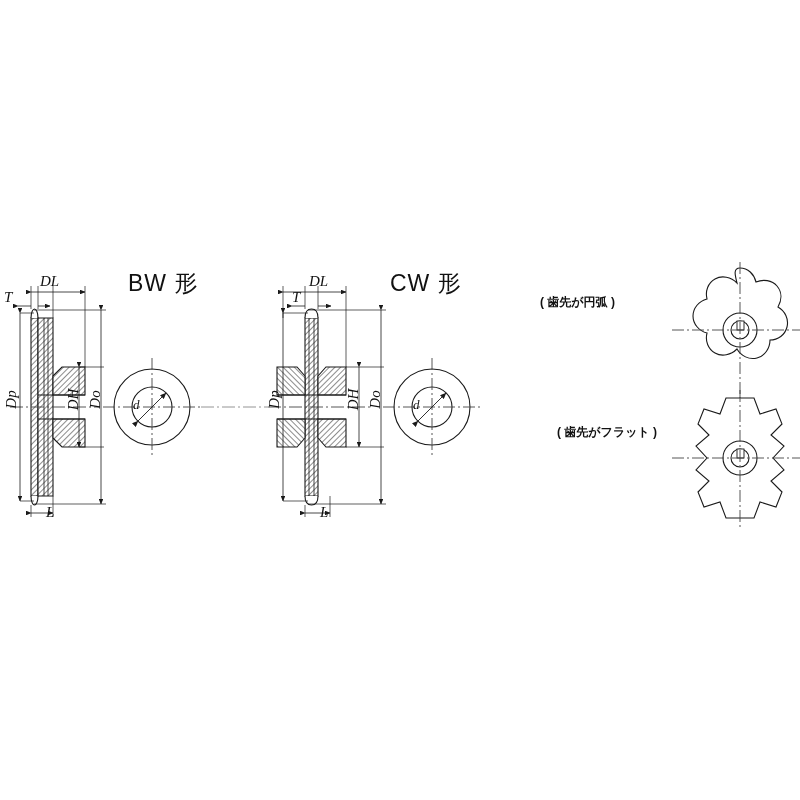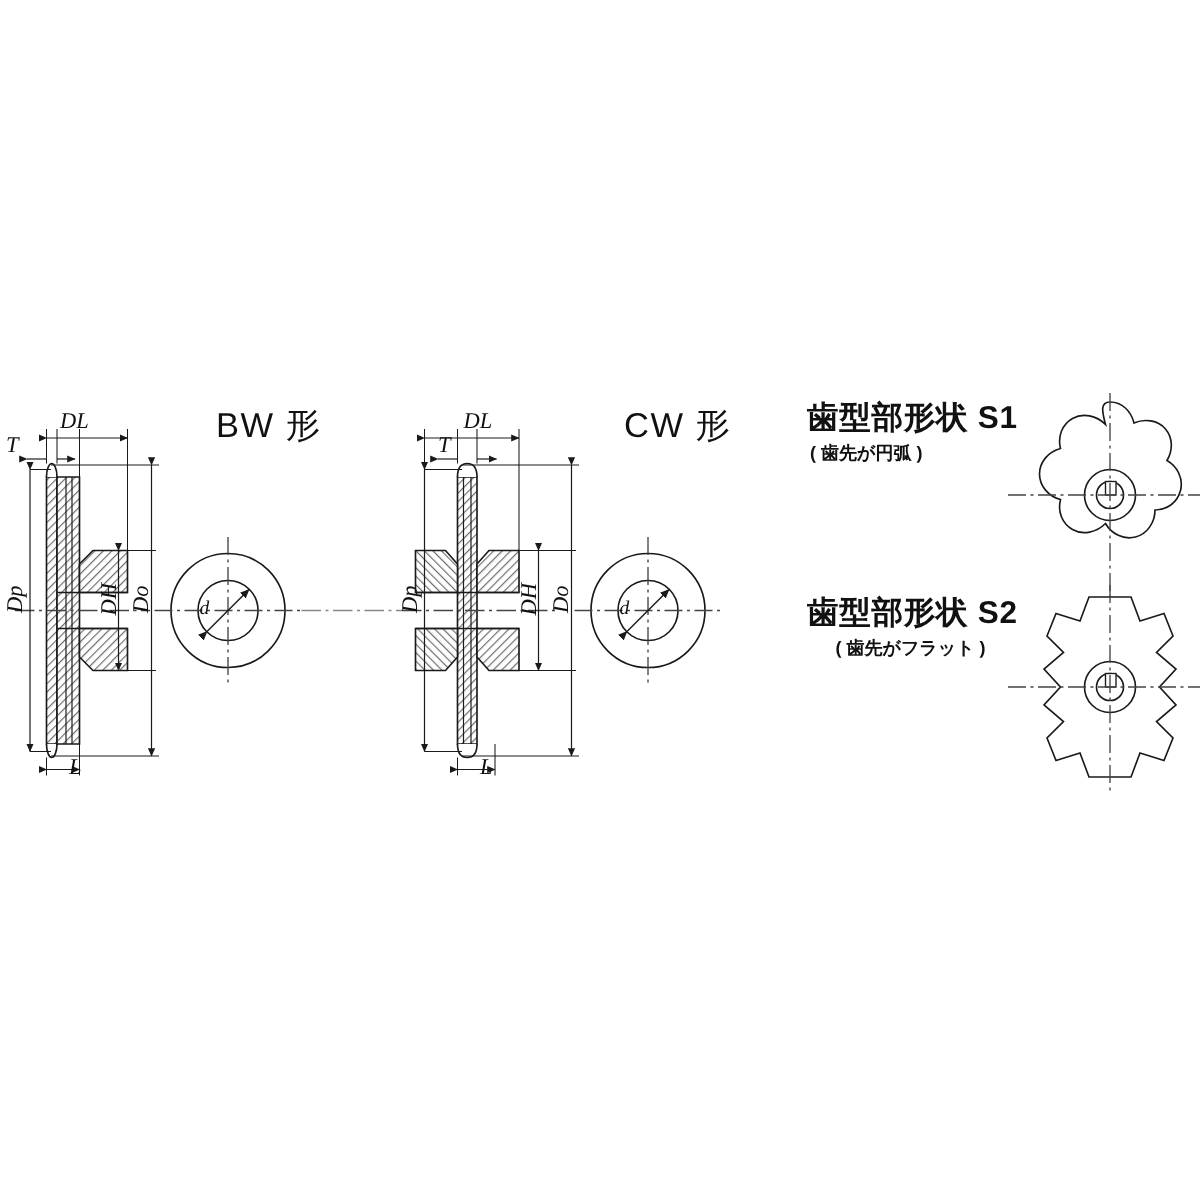--- a/index.html
+++ b/index.html
@@ -1,20 +1,20 @@
 <!DOCTYPE html>
 <html><head>
 <meta charset="utf-8">
 <style>
   html,body{margin:0;padding:0;background:#ffffff;}
   body{width:800px;height:800px;position:relative;overflow:hidden;
        font-family:"Liberation Sans","DejaVu Sans",sans-serif;color:#1a1a1a;}
   #stage{position:absolute;left:0;top:0;width:800px;height:800px;}
   .lbl{position:absolute;white-space:nowrap;line-height:1;}
-  .form-title{font-size:23px;font-weight:400;letter-spacing:1px;color:#111;margin-left:16px;}
+  .form-title{font-size:23px;font-weight:400;letter-spacing:1px;color:#111;}
   .jp-head{font-size:21px;font-weight:700;letter-spacing:0.5px;color:#111;}
   .jp-sub{font-size:12px;font-weight:700;letter-spacing:0px;color:#111;}
   .dim{font-size:15px;font-style:italic;font-family:"Liberation Serif","DejaVu Serif",serif;color:#111;}
   .dim.vert{transform:rotate(-90deg);transform-origin:50% 50%;}
   .dim.small{font-size:13px;}
   svg{position:absolute;left:0;top:0;overflow:visible;}
 </style>
 </head>
 <body>
 
@@ -207,29 +207,27 @@
   <div class="lbl form-title" style="left:128px;top:272px;">BW 形</div>
 
   <div class="lbl dim" style="left:4px;top:290px;">T</div>
   <div class="lbl dim" style="left:40px;top:274px;">DL</div>
   <div class="lbl dim vert" style="left:2px;top:392px;">Dp</div>
   <div class="lbl dim vert" style="left:63px;top:392px;">DH</div>
   <div class="lbl dim vert" style="left:86px;top:392px;">Do</div>
   <div class="lbl dim" style="left:46px;top:505px;">L</div>
   <div class="lbl dim small" style="left:133px;top:398px;">d</div>
 
-  <div class="lbl form-title" style="left:400px;top:272px;">CW 形</div>
+  <div class="lbl form-title" style="left:390px;top:272px;">CW 形</div>
 
   <div class="lbl dim" style="left:292px;top:290px;">T</div>
   <div class="lbl dim" style="left:309px;top:274px;">DL</div>
   <div class="lbl dim vert" style="left:265px;top:392px;">Dp</div>
   <div class="lbl dim vert" style="left:343px;top:392px;">DH</div>
   <div class="lbl dim vert" style="left:366px;top:392px;">Do</div>
   <div class="lbl dim" style="left:320px;top:505px;">L</div>
   <div class="lbl dim small" style="left:413px;top:398px;">d</div>
 
-  <div class="lbl jp-head" style="left:538px;top:268px;">歯型部形状 S1</div>
   <div class="lbl jp-sub" style="left:540px;top:296px;">( 歯先が円弧 )</div>
 
-  <div class="lbl jp-head" style="left:538px;top:398px;">歯型部形状 S2</div>
   <div class="lbl jp-sub" style="left:557px;top:426px;">( 歯先がフラット )</div>
 
 </div>
 
 </body></html>

